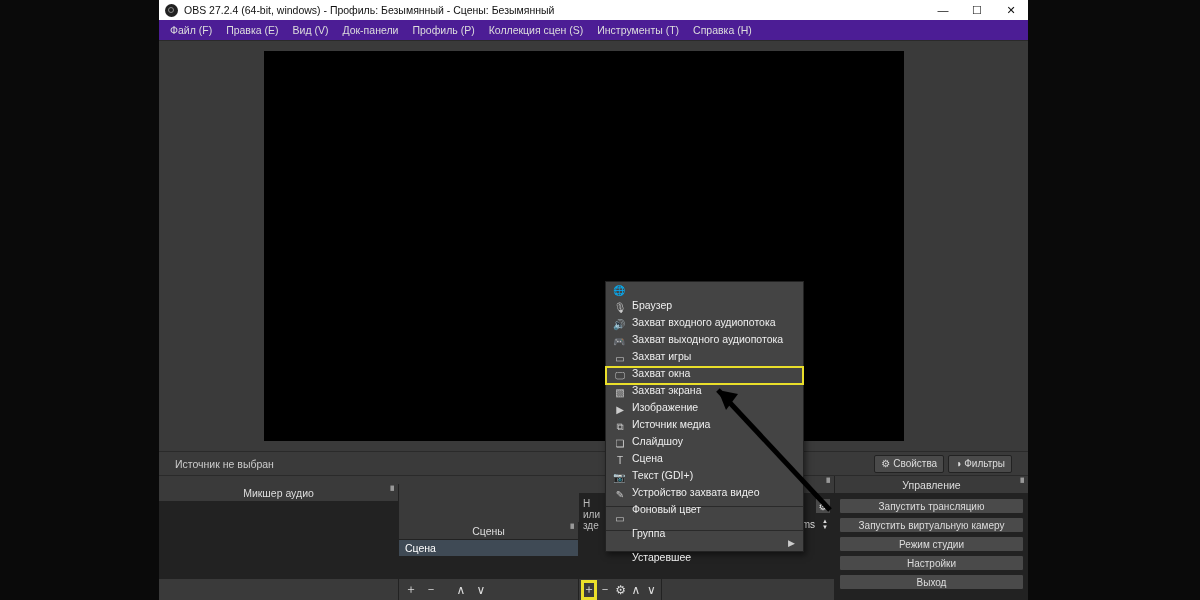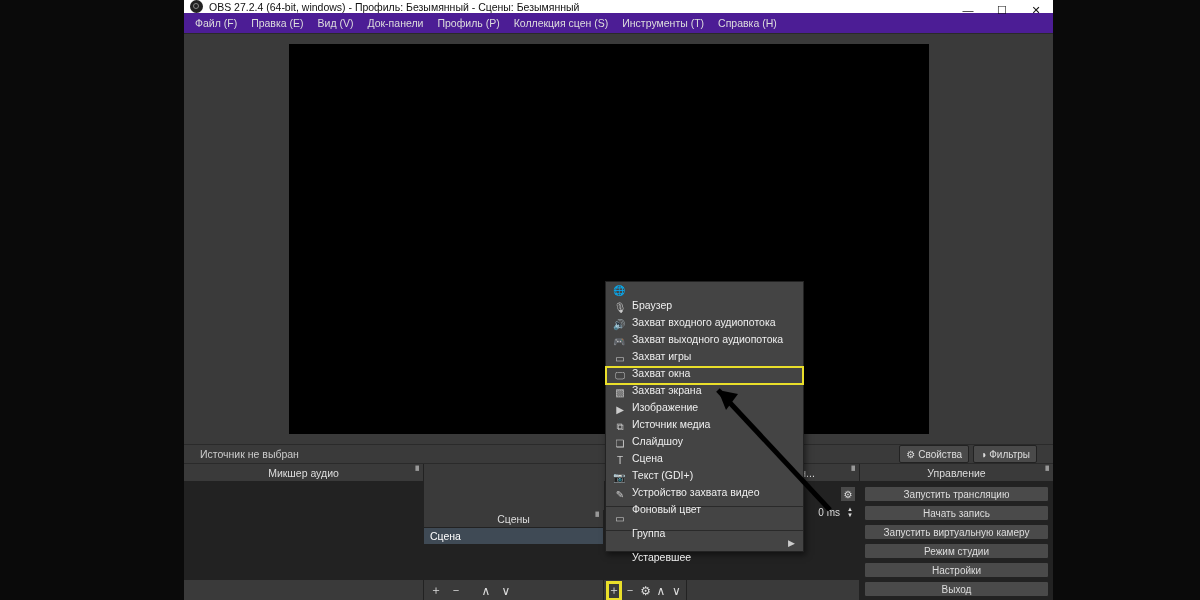--- a/index.html
+++ b/index.html
@@ -1,17 +1,17 @@
 <!DOCTYPE html>
 <html><head>
 <meta charset="utf-8">
 <style>
   * { box-sizing: border-box; margin: 0; padding: 0; font-family: "Segoe UI", Arial, sans-serif; }
   body { background: #0a0a0a; width: 1200px; height: 600px; overflow: hidden; position: relative; }
-  .window { position: absolute; left: 184px; top: 0; width: 869px; height: 600px; background: #3a3a3a; display: flex; flex-direction: column; color: #ddd; font-size: 11px; }
+  .window { position: absolute; left: 159px; top: 0; width: 869px; height: 600px; background: #3a3a3a; display: flex; flex-direction: column; color: #ddd; font-size: 11px; }
   .titlebar { height: 20px; background: #fff; color: #111; display: flex; align-items: center; padding: 0 6px; position: relative; }
   .titlebar .app-icon { width: 13px; height: 13px; border-radius: 50%; background: #222; margin-right: 6px; position: relative; }
   .titlebar .app-icon::after{content:"";position:absolute;left:3px;top:3px;width:4px;height:4px;border-radius:50%;border:1px solid #888;}
   .titlebar .title { font-size: 10.5px; white-space: nowrap; }
   .winbtns { position: absolute; right: 0; top: 0; height: 20px; display: flex; }
   .winbtn { width: 34px; height: 20px; display: flex; align-items: center; justify-content: center; font-size: 11px; color: #111; }
   .menubar { height: 21px; background: #4c1d95; display: flex; align-items: center; padding: 0 4px; border-bottom: 1px solid #2a2a2a; }
   .menubar .mitem { padding: 0 7px; font-size: 10.5px; color: #ddd; line-height: 21px; }
   .preview-area { flex: 0 0 auto; height: 410px; background: #3a3a3a; position: relative; }
   .preview-canvas { position: absolute; left: 105px; top: 10px; width: 640px; height: 390px; background: #000; }
@@ -20,21 +20,21 @@
   .under-preview .sp { flex: 1; }
   .tinybtn { height: 18px; background: #4a4a4a; border: 1px solid #222; color: #ddd; font-size: 10px; padding: 0 6px; display: inline-flex; align-items: center; margin-left: 4px; border-radius: 2px; }
   .tinybtn .ic { margin-right: 3px; font-size: 10px; }
   .docks { flex: 1; display: flex; }
   .dock { border-right: 1px solid #222; display: flex; flex-direction: column; }
   .dock-header { height: 18px; background: #3a3a3a; color: #ddd; font-size: 10.5px; display: flex; align-items: center; justify-content: center; position: relative; border-bottom: 1px solid #222; }
   .dock-header .pop { position: absolute; right: 4px; top: 2px; color: #999; font-size: 9px; }
   .dock-body { flex: 1; background: #222; position: relative; }
   .dock-foot { height: 22px; background: #3a3a3a; display: flex; align-items: center; padding: 0 4px; border-top: 1px solid #222; gap: 4px; }
   .dock-foot .fi { width: 16px; height: 16px; color: #ddd; font-size: 12px; display: inline-flex; align-items: center; justify-content: center; }
-  .dock1 { width: 240px; }
+  .dock1 { width: 240px; margin-top: 8px; }
   .dock2 { width: 180px; margin-top: 46px; }
   .dock3 { width: 83px; }
   .dock4 { width: 173px; }
   .dock5 { flex: 1; border-right: none; }
   .scene-sel { background: #3f4a55; color: #fff; padding: 2px 6px; font-size: 10.5px; }
   .d3 .dock-body { color: #bbb; font-size: 10px; padding: 4px; }
   .d4 .dock-body { padding: 3px; }
   .d4 .row { display: flex; align-items: center; height: 18px; font-size: 10px; color: #ddd; justify-content: flex-end; gap: 4px; }
   .d4 .gear { width: 16px; height: 16px; background: #4a4a4a; border: 1px solid #222; display: inline-flex; align-items: center; justify-content: center; font-size: 10px; }
   .d4 .spin { width: 12px; display: flex; flex-direction: column; }
@@ -165,21 +165,20 @@
       <div class="dock-foot"></div>
     </div>
 
     <div class="dock dock5">
       <div class="dock-header">
           <span>Управление</span>
           <span class="pop">▝</span>
         </div>
       <div class="dock-body controls">
         <div class="btn">Запустить трансляцию</div>
-        <div class="btn">Начать запись</div>
         <div class="btn">Запустить виртуальную камеру</div>
         <div class="btn">Режим студии</div>
         <div class="btn">Настройки</div>
         <div class="btn">Выход</div>
       </div>
     </div>
   </div>
 
 </div>
 

